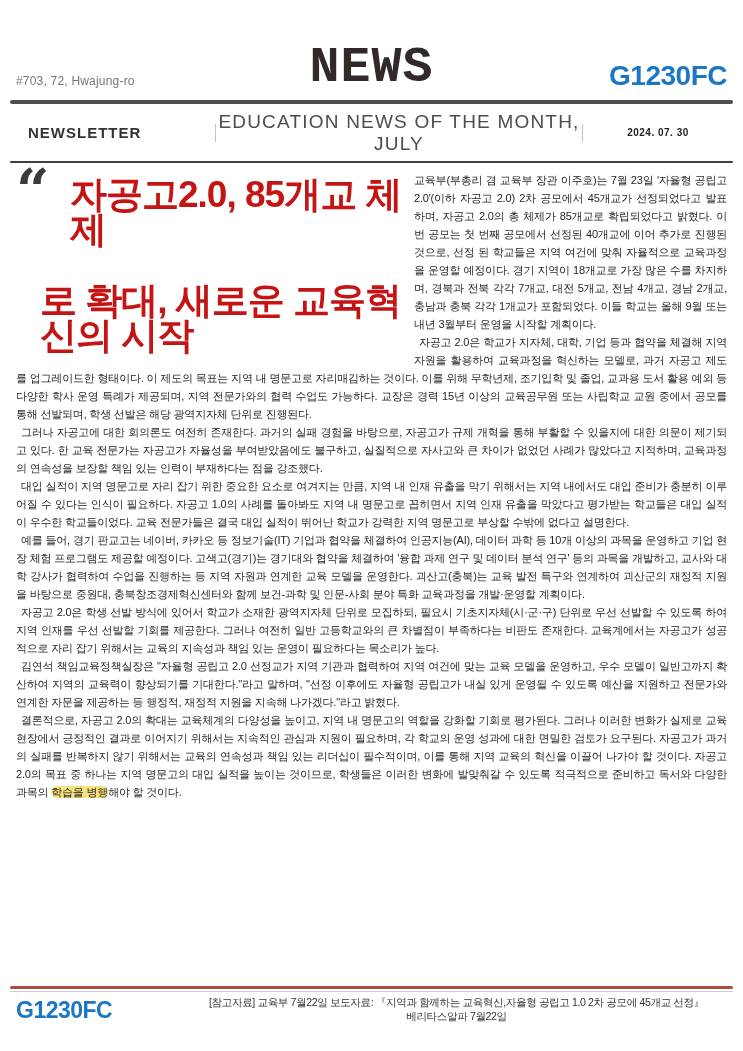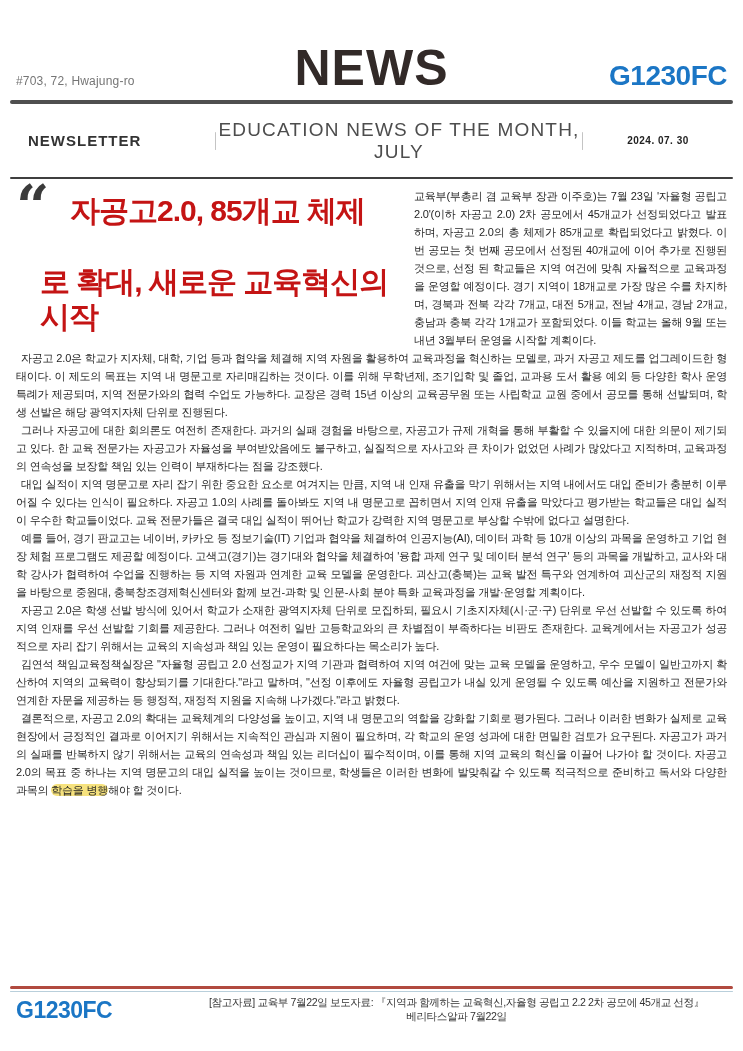--- a/index.html
+++ b/index.html
@@ -15,36 +15,36 @@
   .masthead {
     display: flex; align-items: flex-end;
     padding: 42px 16px 4px 16px;
   }
   .address {
     width: 215px; font-size: 12px; color: #757575;
     padding-bottom: 6px; letter-spacing: 0.2px;
   }
   .masthead-title {
     flex: 1; text-align: center;
-    font-family: Liberation Sans, sans-serif;
+    font-family: Liberation Mono, monospace;
     font-weight: 700; font-size: 50px; line-height: 52px;
     color: #322a28; letter-spacing: 1px;
   }
   .brand {
     width: 215px; text-align: right;
     font-weight: 800; font-size: 28px; letter-spacing: -0.5px;
     color: var(--brand-blue, #1b76c5);
     padding-bottom: 2px;
   }
   .rule-thick { border-top: 4px solid #4f4f4f; margin: 2px 10px 0 10px; }
   .rule-thin  { border-top: 2px solid #3f3f3f; margin: 0 10px; }
 
   
   .subheader {
-    display: flex; align-items: center; height: 41px; margin: 16px 10px;
+    display: flex; align-items: center; height: 41px; margin: 8px 10px;
   }
   .subheader .cell-left {
     width: 205px; padding-left: 18px;
     font-weight: 700; font-size: 15px; letter-spacing: 1px; color: #333;
   }
   .subheader .cell-center {
     flex: 1; text-align: center;
     font-size: 19px; color: #4d4d4d; letter-spacing: 1.2px;
   }
   .subheader .cell-right {
@@ -60,21 +60,21 @@
   .headline {
     position: relative; float: left;
     width: 388px; margin: 2px 10px 4px 0; padding-top: 4px;
   }
   .quote {
     position: absolute; left: 0; top: -2px;
     font-family: "DejaVu Serif", "Liberation Serif", serif;
     font-weight: 700; font-size: 58px; line-height: 40px; color: #3b3b3b;
   }
   .hl1, .hl2 {
-    font-weight: 800; font-size: 30px; line-height: 35px;
+    font-weight: 800; font-size: 37px; line-height: 35px;
     color: var(--headline-red, #c41414); letter-spacing: -1px;
   }
   .hl1 { padding-left: 54px; }
   .hl2 { padding-left: 24px; margin-top: 36px; }
 
   .body-para {
     font-size: 11px; line-height: 18px; text-align: justify;
     color: #1f1f1f; letter-spacing: -0.2px; word-break: break-all;
     text-indent: 5px;
   }
@@ -137,16 +137,16 @@
       <p class="body-para">김연석 책임교육정책실장은 "자율형 공립고 2.0 선정교가 지역 기관과 협력하여 지역 여건에 맞는 교육 모델을 운영하고, 우수 모델이 일반고까지 확산하여 지역의 교육력이 향상되기를 기대한다."라고 말하며, "선정 이후에도 자율형 공립고가 내실 있게 운영될 수 있도록 예산을 지원하고 전문가와 연계한 자문을 제공하는 등 행정적, 재정적 지원을 지속해 나가겠다."라고 밝혔다.</p>
       <p class="body-para">결론적으로, 자공고 2.0의 확대는 교육체계의 다양성을 높이고, 지역 내 명문고의 역할을 강화할 기회로 평가된다. 그러나 이러한 변화가 실제로 교육 현장에서 긍정적인 결과로 이어지기 위해서는 지속적인 관심과 지원이 필요하며, 각 학교의 운영 성과에 대한 면밀한 검토가 요구된다. 자공고가 과거의 실패를 반복하지 않기 위해서는 교육의 연속성과 책임 있는 리더십이 필수적이며, 이를 통해 지역 교육의 혁신을 이끌어 나가야 할 것이다. 자공고 2.0의 목표 중 하나는 지역 명문고의 대입 실적을 높이는 것이므로, 학생들은 이러한 변화에 발맞춰갈 수 있도록 적극적으로 준비하고 독서와 다양한 과목의 <span class="hl-mark">학습을 병행</span>해야 할 것이다.</p>
     </div>
 
   <div class="footer-rules">
     <div class="frule1"></div>
     <div class="frule2"></div>
   </div>
   <div class="footer">
     <div class="footer-brand">G1230FC</div>
-    <div class="footer-ref">[참고자료] 교육부 7월22일 보도자료: 『지역과 함께하는 교육혁신,자율형 공립고 2.2 2차 공모에 45개교 선정』 베리타스알파 7월22일</div>
+    <div class="footer-ref">[참고자료] 교육부 7월22일 보도자료: 『지역과 함께하는 교육혁신,자율형 공립고 1.0 2차 공모에 45개교 선정』 베리타스알파 7월22일</div>
   </div>
 
 </div>
 
 </body></html>

